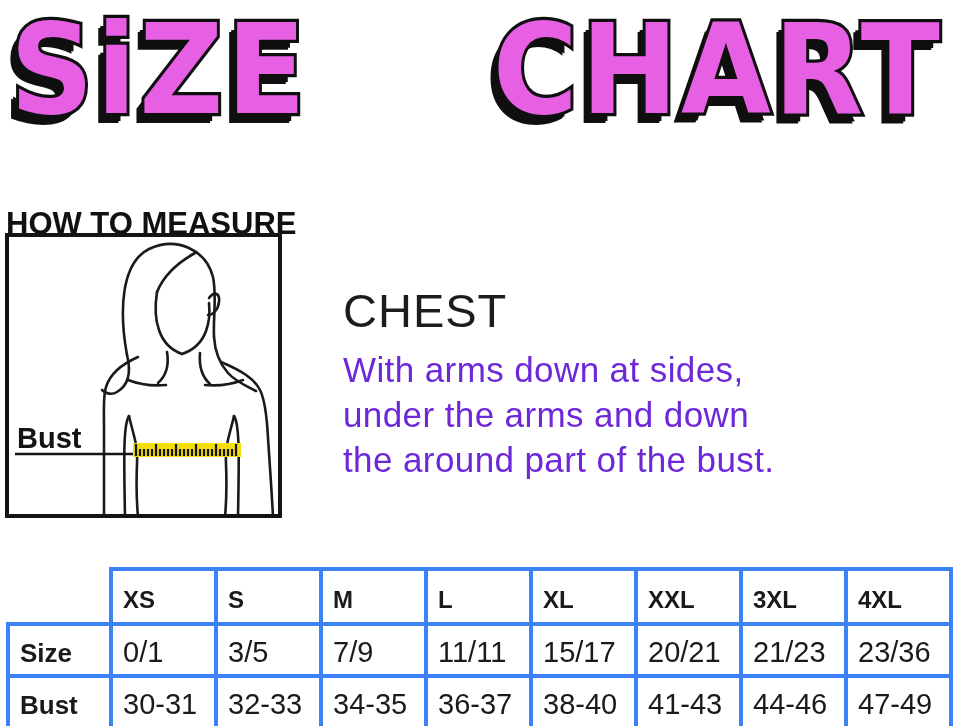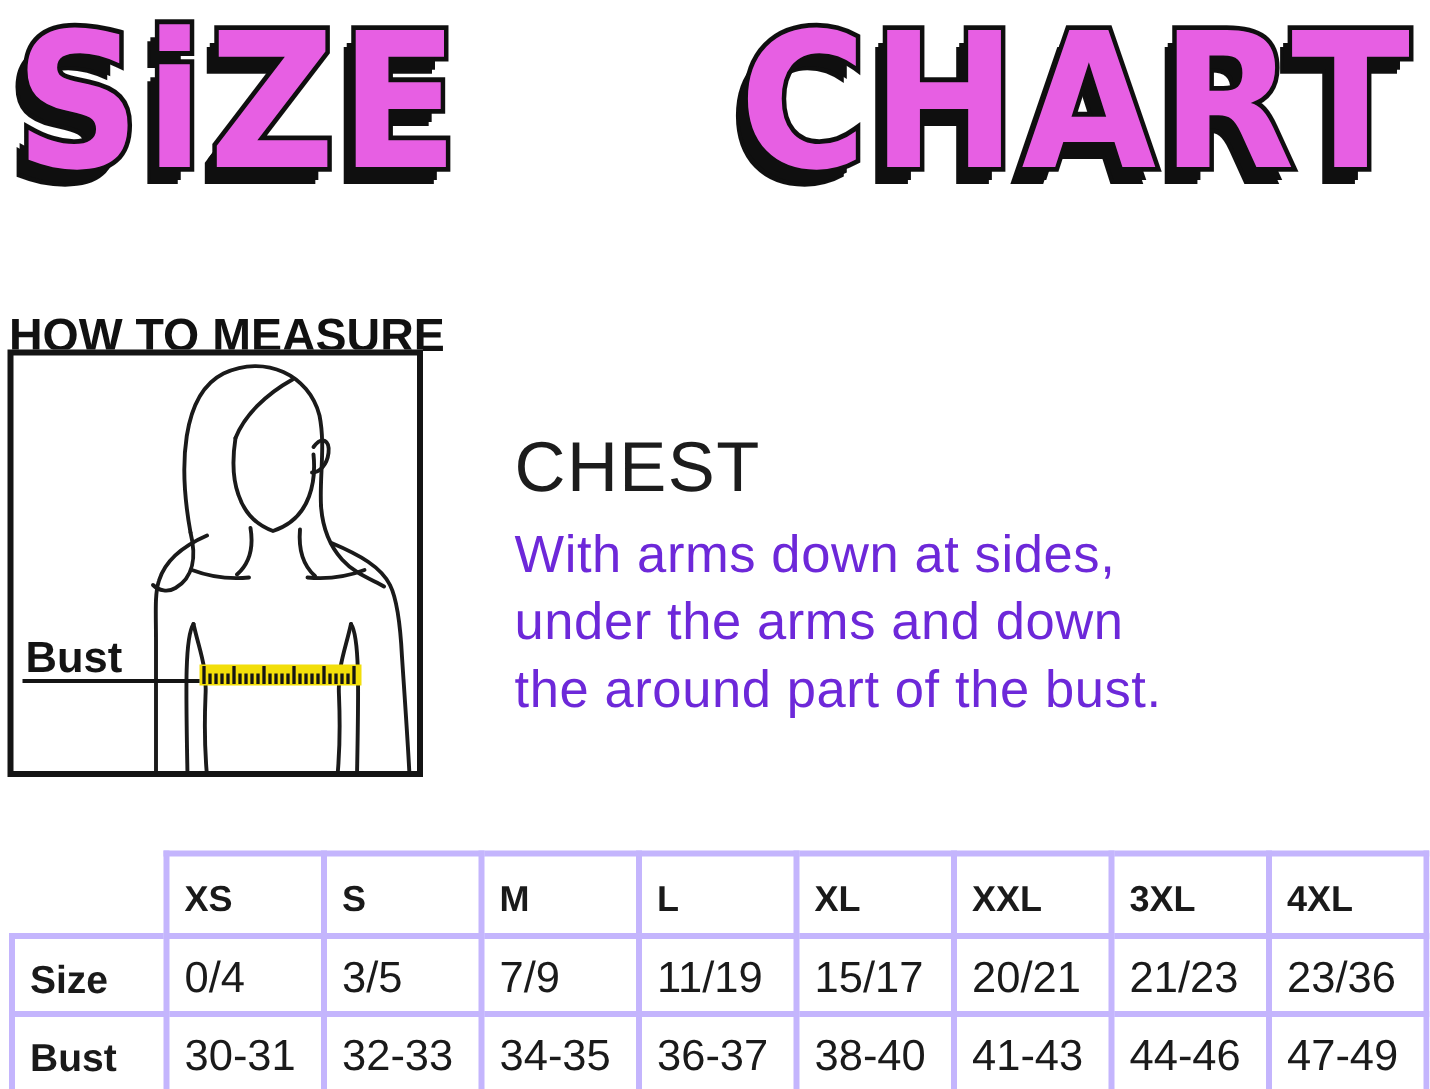--- a/index.html
+++ b/index.html
@@ -38,21 +38,21 @@
     margin:0 0 9px 0;font-size:47px;font-weight:400;
     letter-spacing:1px;color:#1c1c1c;
   }
   .chest-line{font-size:35px;line-height:45px;letter-spacing:.4px;color:#6d28d9}
   
   table.size-table{
     position:absolute;left:6px;top:567px;width:942px;
     border-collapse:collapse;table-layout:fixed;
   }
   .size-table th,.size-table td{
-    border:4px solid #c4b5fd;text-align:left;vertical-align:bottom;
+    border:4px solid #3b82f6;text-align:left;vertical-align:bottom;
     padding:0 2px 5px 10px;color:#1a1a1a;white-space:nowrap;overflow:hidden;
   }
   .size-table thead tr{height:55px}
   .size-table tbody tr{height:52px}
   .size-table thead th{font-size:24px;font-weight:bold;padding-bottom:8px}
   .size-table th.corner{border:none;background:transparent}
   .size-table tbody th{font-size:26px;font-weight:bold}
   .size-table tbody td{font-size:29px;font-weight:400}
 </style>
 </head>
@@ -132,24 +132,24 @@
       <th>L</th>
       <th>XL</th>
       <th>XXL</th>
       <th>3XL</th>
       <th>4XL</th>
     </tr>
   </thead>
   <tbody>
     <tr>
       <th>Size</th>
-      <td>0/4</td>
+      <td>0/1</td>
       <td>3/5</td>
       <td>7/9</td>
-      <td>11/19</td>
+      <td>11/11</td>
       <td>15/17</td>
       <td>20/21</td>
       <td>21/23</td>
       <td>23/36</td>
     </tr>
     <tr>
       <th>Bust</th>
       <td>30-31</td>
       <td>32-33</td>
       <td>34-35</td>

